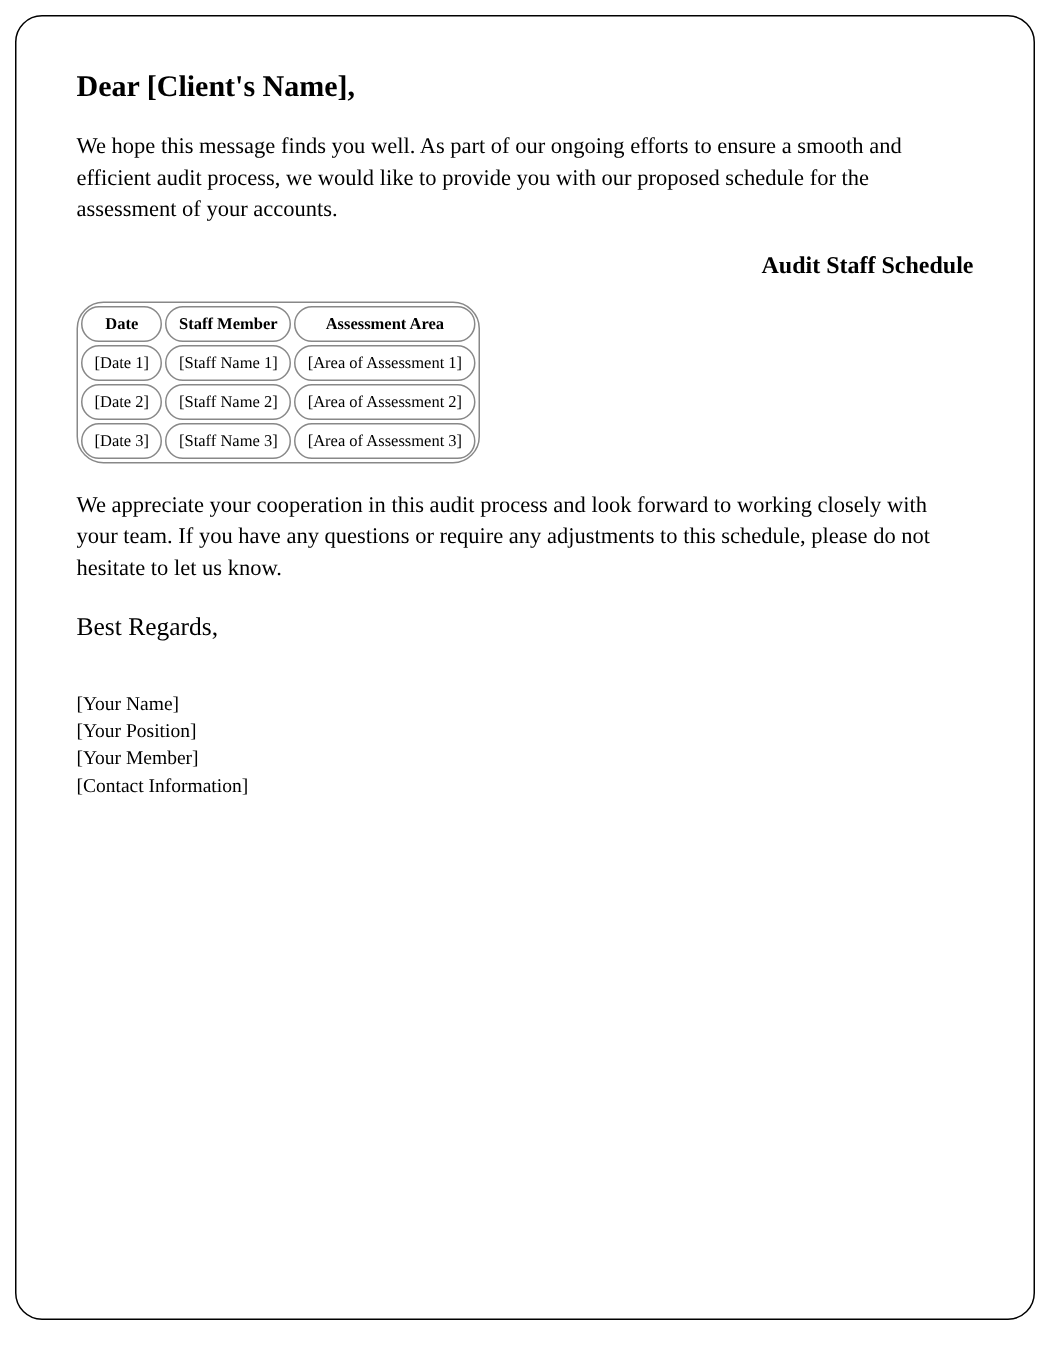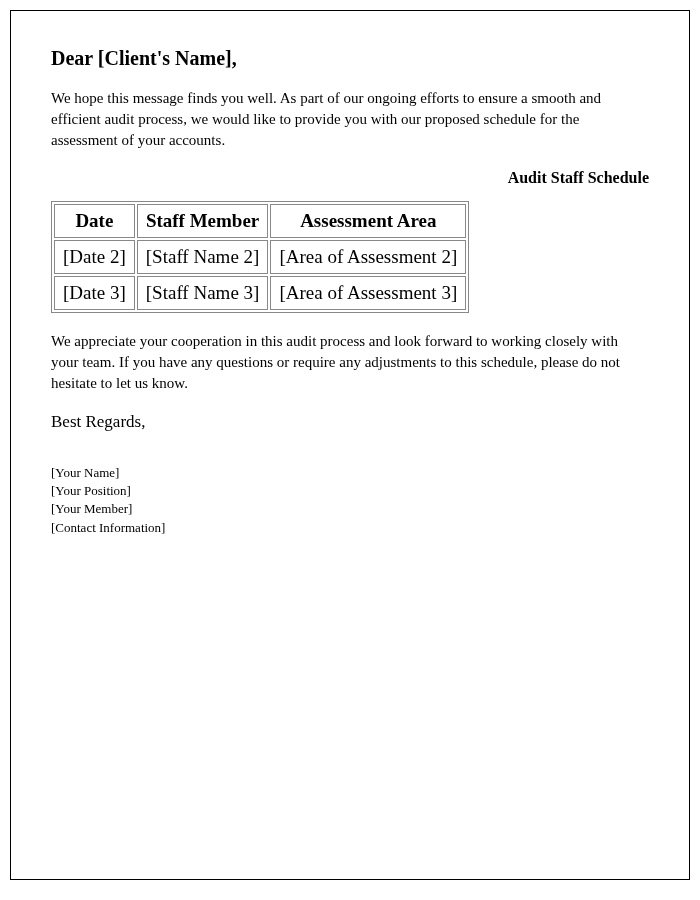--- a/index.html
+++ b/index.html
@@ -1,18 +1,19 @@
 <!DOCTYPE html>
 <html><head>
   <meta charset="utf-8">
   <style>
     * {
       margin: 0;
       padding: 0;
       box-sizing: border-box;
+      border-radius: 18px;
     }
     body {
       font-family: Georgia, 'Times New Roman', Times, serif;
       background: #fff;
       padding: 10px;
       width: 700px;
     }
     .page {
       border: 1px solid #000;
       padding: 30px 40px;
@@ -45,21 +46,21 @@
     table.schedule {
       border-collapse: separate;
       border-spacing: 2px;
       border: 1px solid #888;
       margin-bottom: 18px;
     }
     table.schedule th,
     table.schedule td {
       border: 1px solid #888;
       padding: 5px 8px;
-      font-size: 19px;
+      font-size: 11px;
       text-align: left;
       background: #fff;
     }
     table.schedule th {
       font-weight: bold;
       text-align: center;
     }
     .signature-line {
       font-size: 13px;
       line-height: 1.4;
@@ -79,20 +80,25 @@
   <table class="schedule">
     <thead>
       <tr>
         <th>Date</th>
         <th>Staff Member</th>
         <th>Assessment Area</th>
       </tr>
     </thead>
     <tbody>
       <tr>
+        <td>[Date 1]</td>
+        <td>[Staff Name 1]</td>
+        <td>[Area of Assessment 1]</td>
+      </tr>
+      <tr>
         <td>[Date 2]</td>
         <td>[Staff Name 2]</td>
         <td>[Area of Assessment 2]</td>
       </tr>
       <tr>
         <td>[Date 3]</td>
         <td>[Staff Name 3]</td>
         <td>[Area of Assessment 3]</td>
       </tr>
     </tbody>

